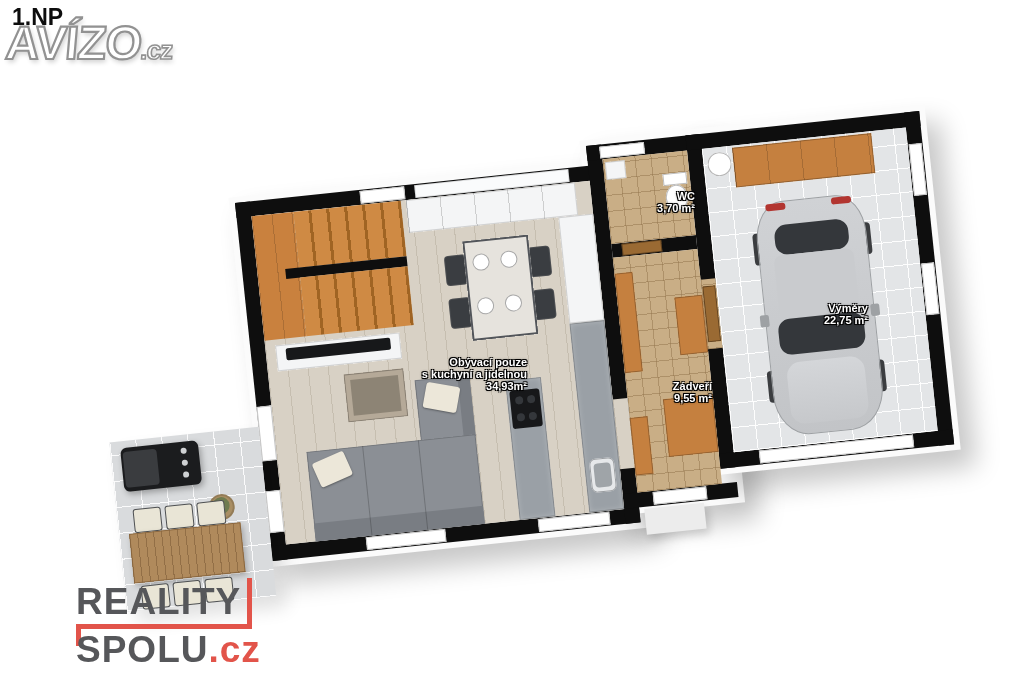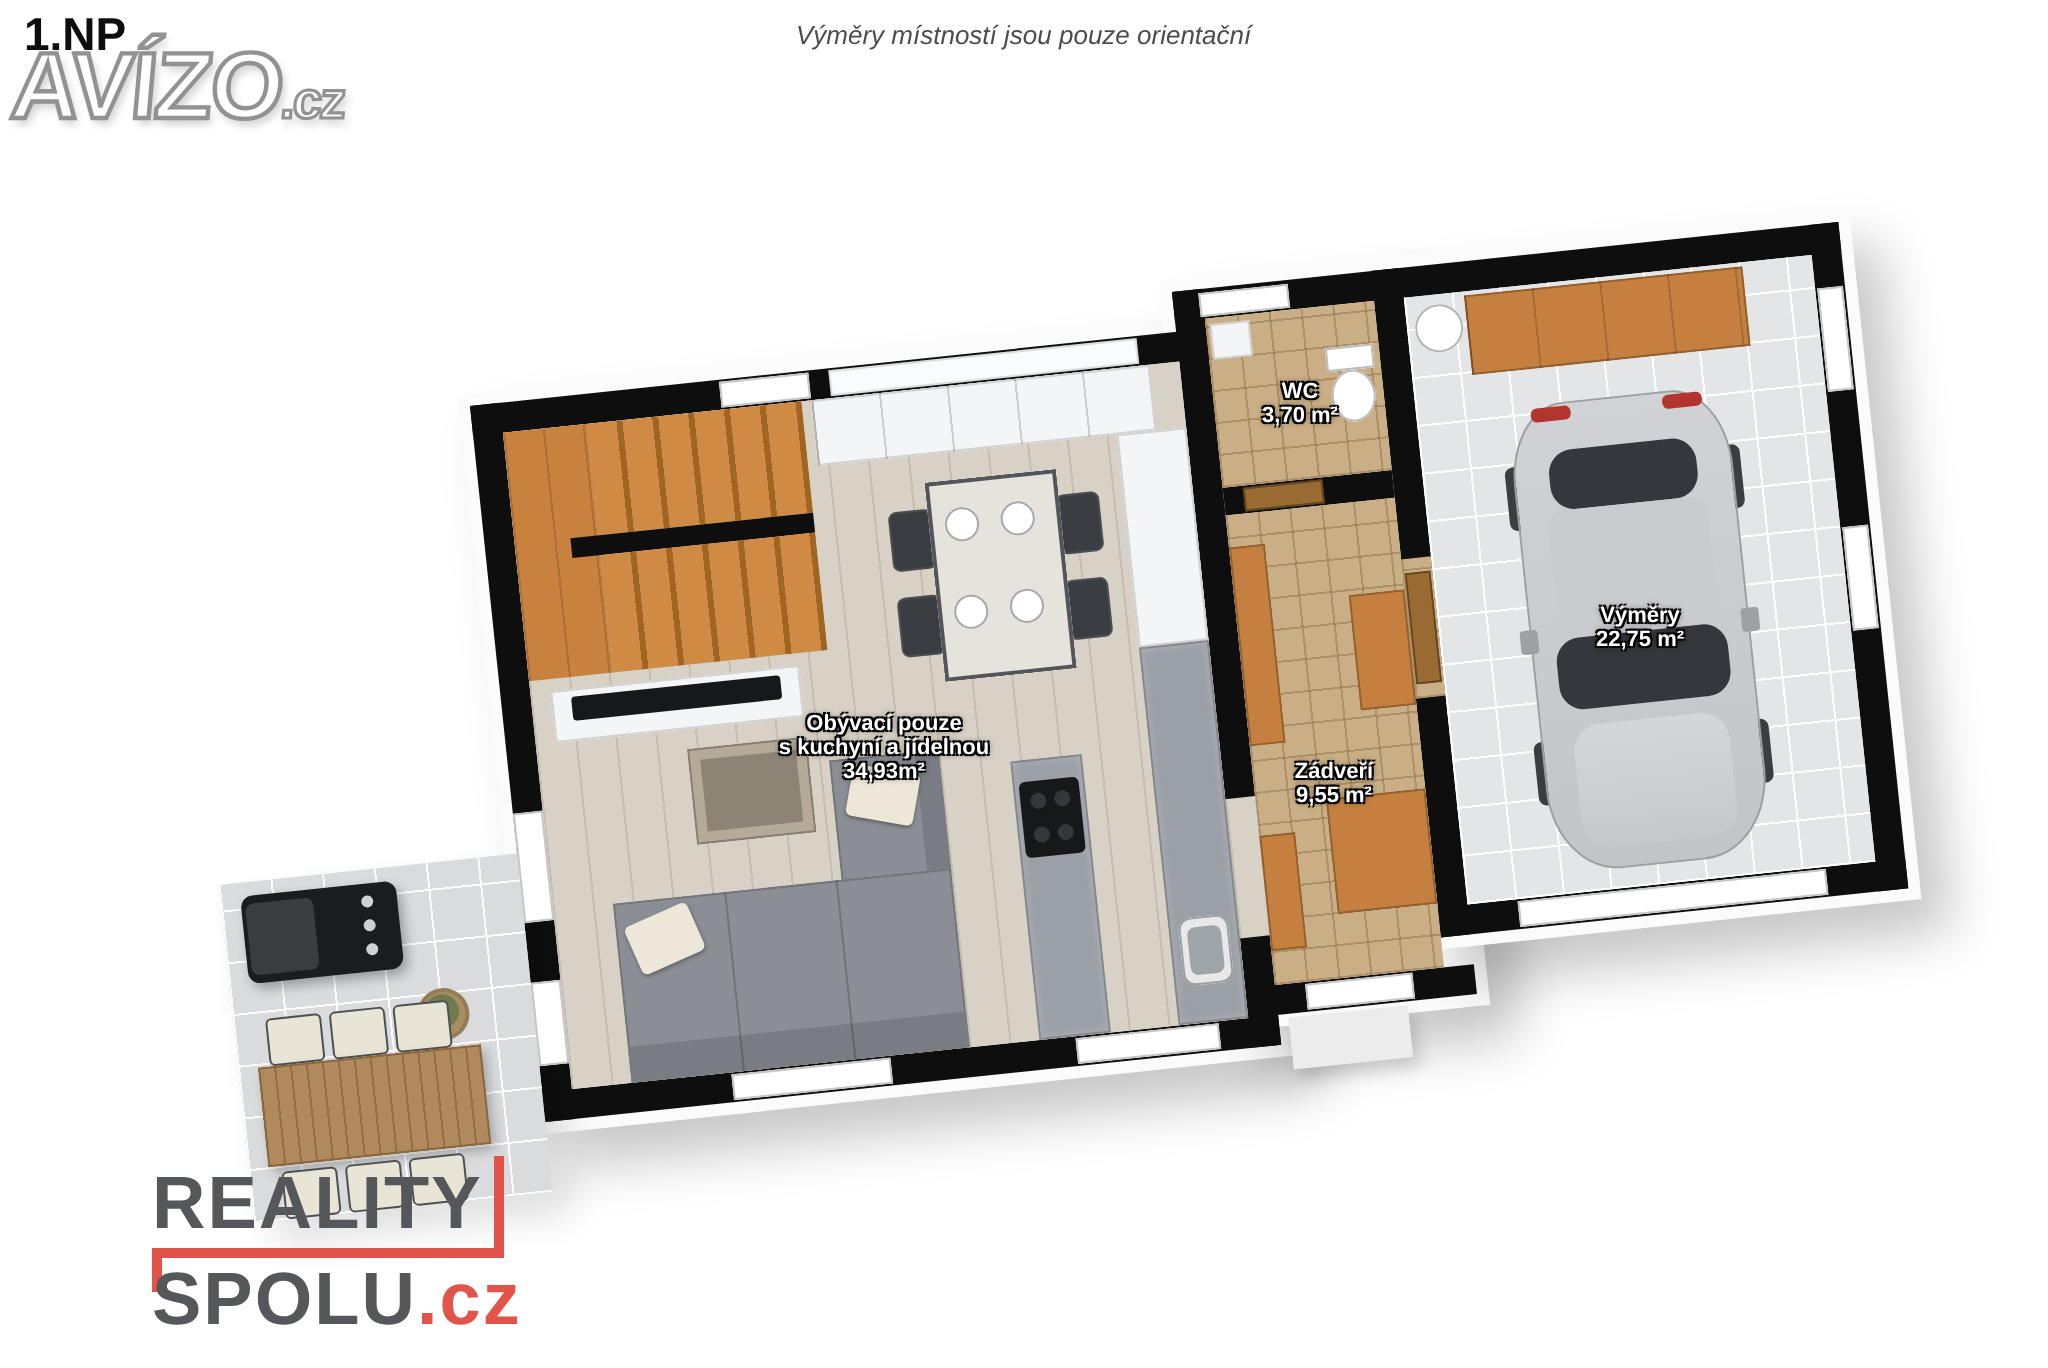--- a/index.html
+++ b/index.html
@@ -33,21 +33,21 @@
   .sofa{background:#8b8f95;box-shadow:inset 0 0 0 1px rgba(0,0,0,.18);}
   .sofa-dark{background:#797d83;}
   .pillow{background:#ece7d9;border-radius:3px;box-shadow:0 1px 2px rgba(0,0,0,.35);}
   .dark{background:#17181a;}
   .dchair{background:#3a3d41;border-radius:4px;box-shadow:inset 0 0 0 1px rgba(255,255,255,.09);}
   .plate{background:#fff;border:1px solid #a8a8a8;border-radius:50%;width:15px;height:15px;}
   .tchair{background:#e9e5d6;border:1px solid #4e5052;border-radius:3px;}
   
   .rlabel{position:absolute;text-align:center;color:#fff;font-weight:bold;font-size:11px;line-height:12px;
     text-shadow:-1px -1px 0 #000,1px -1px 0 #000,-1px 1px 0 #000,1px 1px 0 #000,0 0 3px rgba(0,0,0,.85);}
-  .rlabel span{display:block;}
+  .rlabel span{display:block;text-align:right;}
   
   .floor-title{position:absolute;left:12px;top:4px;font-size:23px;font-weight:800;color:#0d0d0d;z-index:31;}
   .disclaimer{position:absolute;left:398px;top:10px;font-size:13px;font-style:italic;color:#4d4d4d;z-index:30;}
   .avizo{position:absolute;left:6px;top:15px;z-index:30;font-weight:900;font-size:47px;letter-spacing:-1px;
     color:#fff;-webkit-text-stroke:2.2px #929292;transform:skewX(-5deg);
     text-shadow:2px 3px 5px rgba(0,0,0,.2);white-space:nowrap;}
   .avizo .tld{font-size:26px;-webkit-text-stroke:1.6px #929292;}
   .rs-logo{position:absolute;left:76px;top:582px;width:190px;z-index:30;}
   .rs-word{font-size:37px;line-height:40px;font-weight:800;color:#56575a;letter-spacing:1px;font-family:"Liberation Sans",sans-serif;}
   .rs-red{color:#e2544a;}
@@ -213,21 +213,20 @@
     <span>Zádveří</span>
     <span>9,55 m²</span>
   </div>
   <div class="rlabel" style="left:772px;top:302px;width:96px;">
     <span>Výměry</span>
     <span>22,75 m²</span>
   </div>
 
   <div class="avizo"><span>AVÍZO</span><span class="tld">.cz</span></div>
   <div class="floor-title">1.NP</div>
-  <div class="disclaimer">Výměry místností jsou pouze orientační</div>
 
   <div class="rs-logo">
     <div class="rs-bar" style="left:171px;top:-4px;width:5px;height:46px;"></div>
     <div class="rs-bar" style="left:0;top:42px;width:176px;height:5px;"></div>
     <div class="rs-bar" style="left:0;top:42px;width:5px;height:22px;"></div>
     <div class="rs-word" style="position:absolute;left:0;top:0;">REALITY</div>
     <div class="rs-word" style="position:absolute;left:0;top:48px;white-space:nowrap;"><span>SPOLU</span><span class="rs-red">.cz</span></div>
   </div>
 
 

